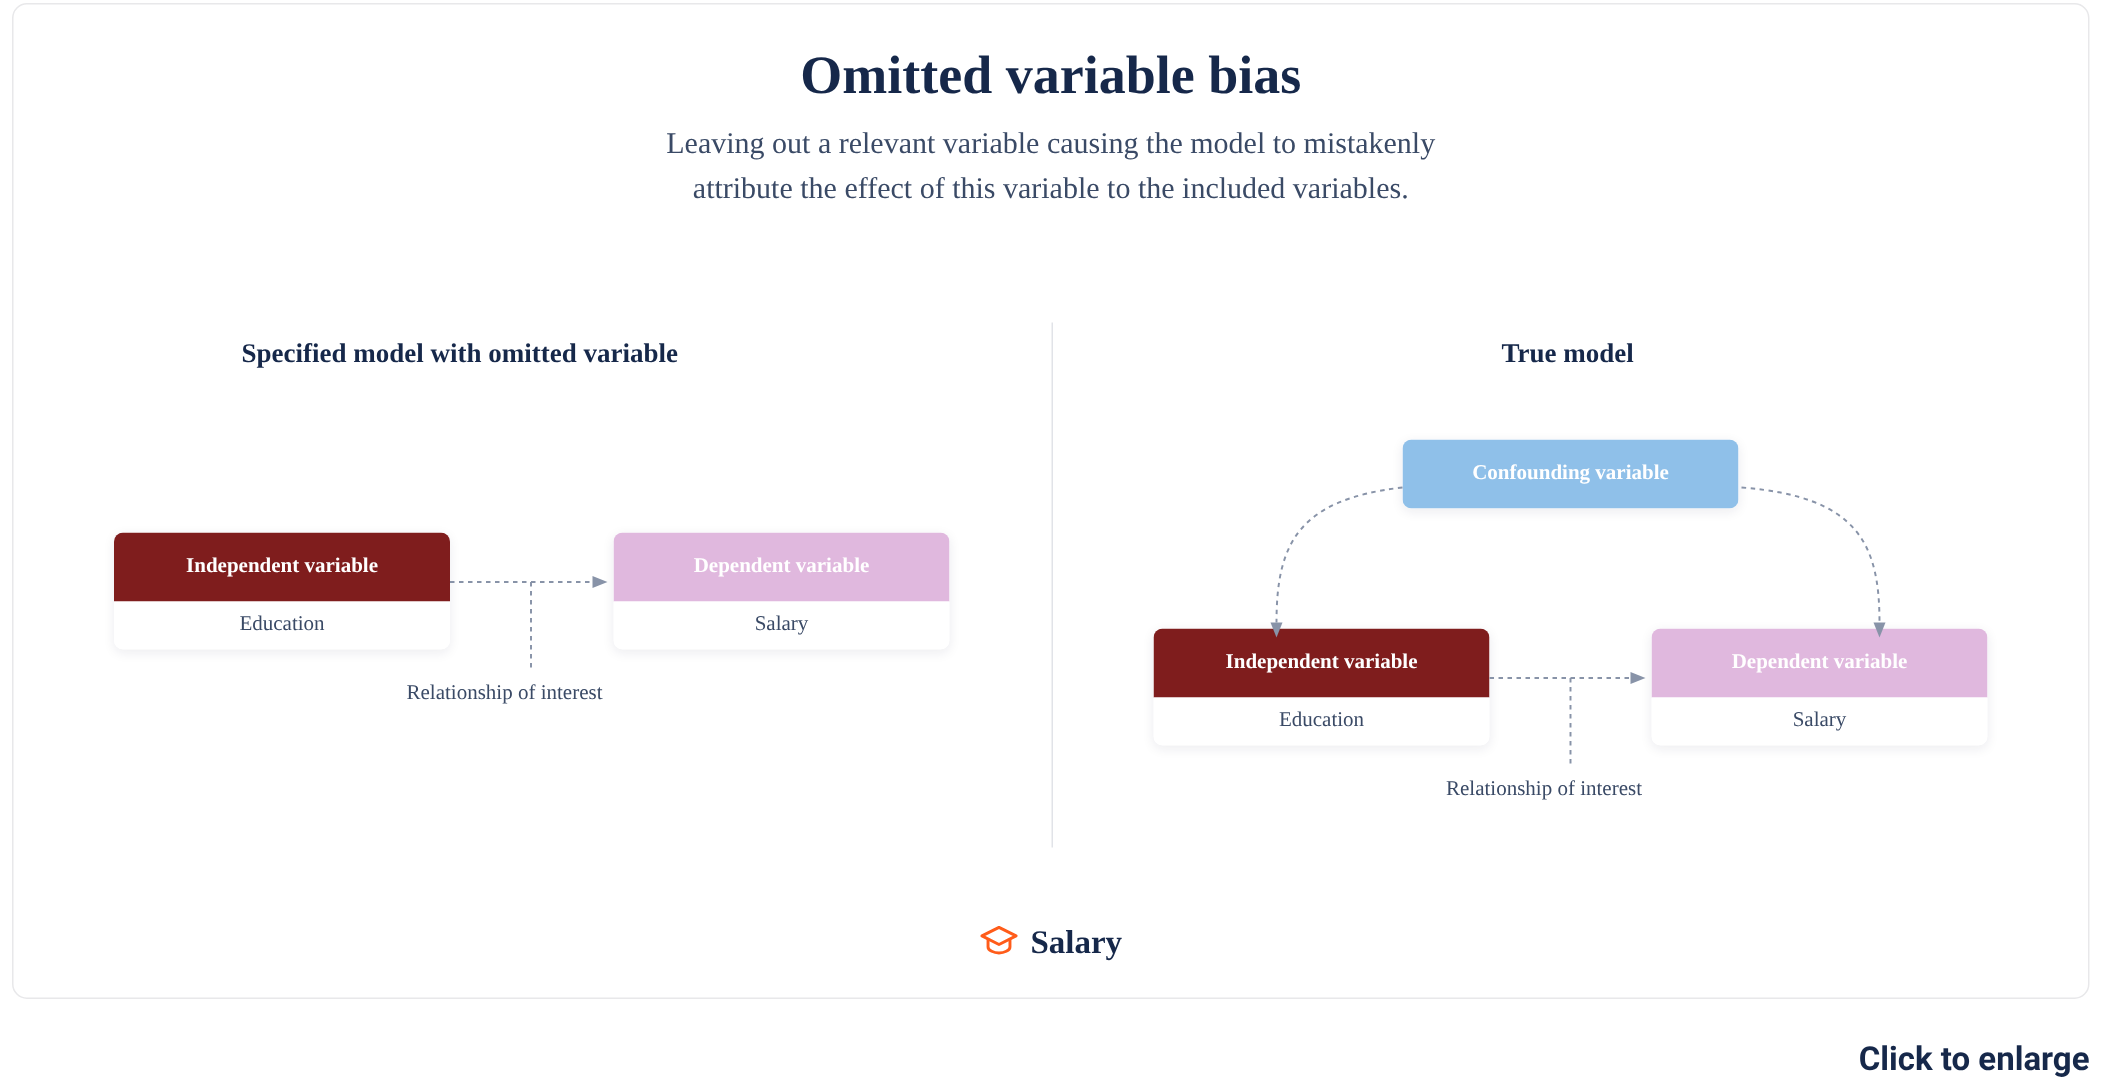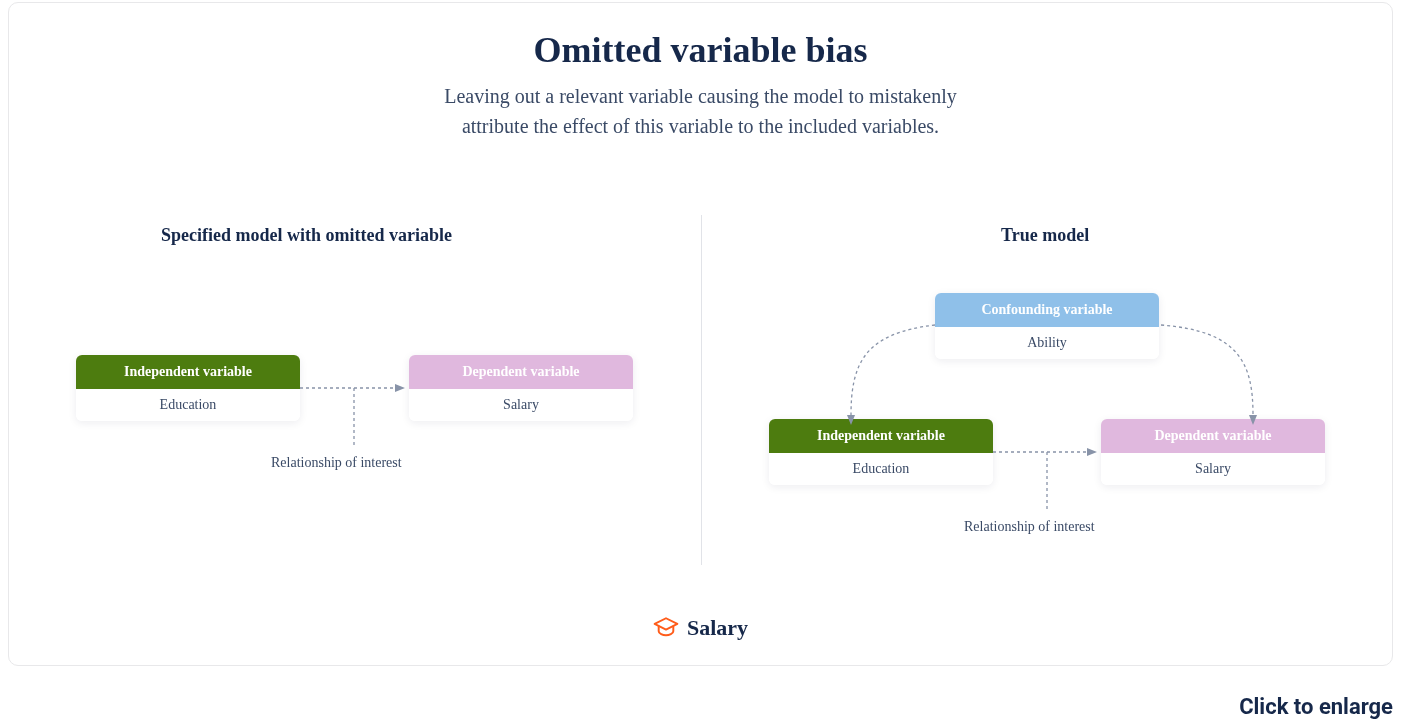--- a/index.html
+++ b/index.html
@@ -51,38 +51,38 @@
   }
   .var-box {
     position: absolute;
     width: 224px;
     border-radius: 6px;
     overflow: hidden;
     box-shadow: 0 2px 8px rgba(20,30,60,0.08);
     font-size: 14px;
   }
   .var-head {
-    height: 34px;
+    height: 46px;
     display: flex;
     align-items: center;
     justify-content: center;
     color: #fff;
     font-weight: 700;
     font-size: 14px;
   }
   .var-body {
     height: 32px;
     display: flex;
     align-items: center;
     justify-content: center;
     background: #fff;
     color: #3a4a66;
     font-size: 14px;
   }
-  .head-green  { background: #4d7c0f; }
+  .head-green  { background: #7f1d1d; }
   .head-pink   { background: #e0b8de; text-align: right; }
   .head-blue   { background: #8fc0e9; }
   .rel-label {
     position: absolute;
     font-size: 14px;
     color: #3a4a66;
   }
   .brand {
     position: absolute;
     left: 0; width: 100%;
@@ -138,21 +138,20 @@
 
   <svg class="connector" style="left:340px; top:385px;" width="10" height="60">
     <line x1="5" y1="0" x2="5" y2="58" stroke="#8893a8" stroke-width="1.3" stroke-dasharray="3 3"></line>
   </svg>
   <div class="rel-label" style="left:262px; top:452px; width:170px;">Relationship of interest</div>
 
   <div class="panel-heading" style="left:992px; top:222px;">True model</div>
 
   <div class="var-box" style="left:926px; top:290px;">
     <div class="var-head head-blue">Confounding variable</div>
-    <div class="var-body">Ability</div>
   </div>
 
   <div class="var-box" style="left:760px; top:416px;">
     <div class="var-head head-green">Independent variable</div>
     <div class="var-body">Education</div>
   </div>
 
   <div class="var-box" style="left:1092px; top:416px;">
     <div class="var-head head-pink">Dependent variable</div>
     <div class="var-body">Salary</div>

